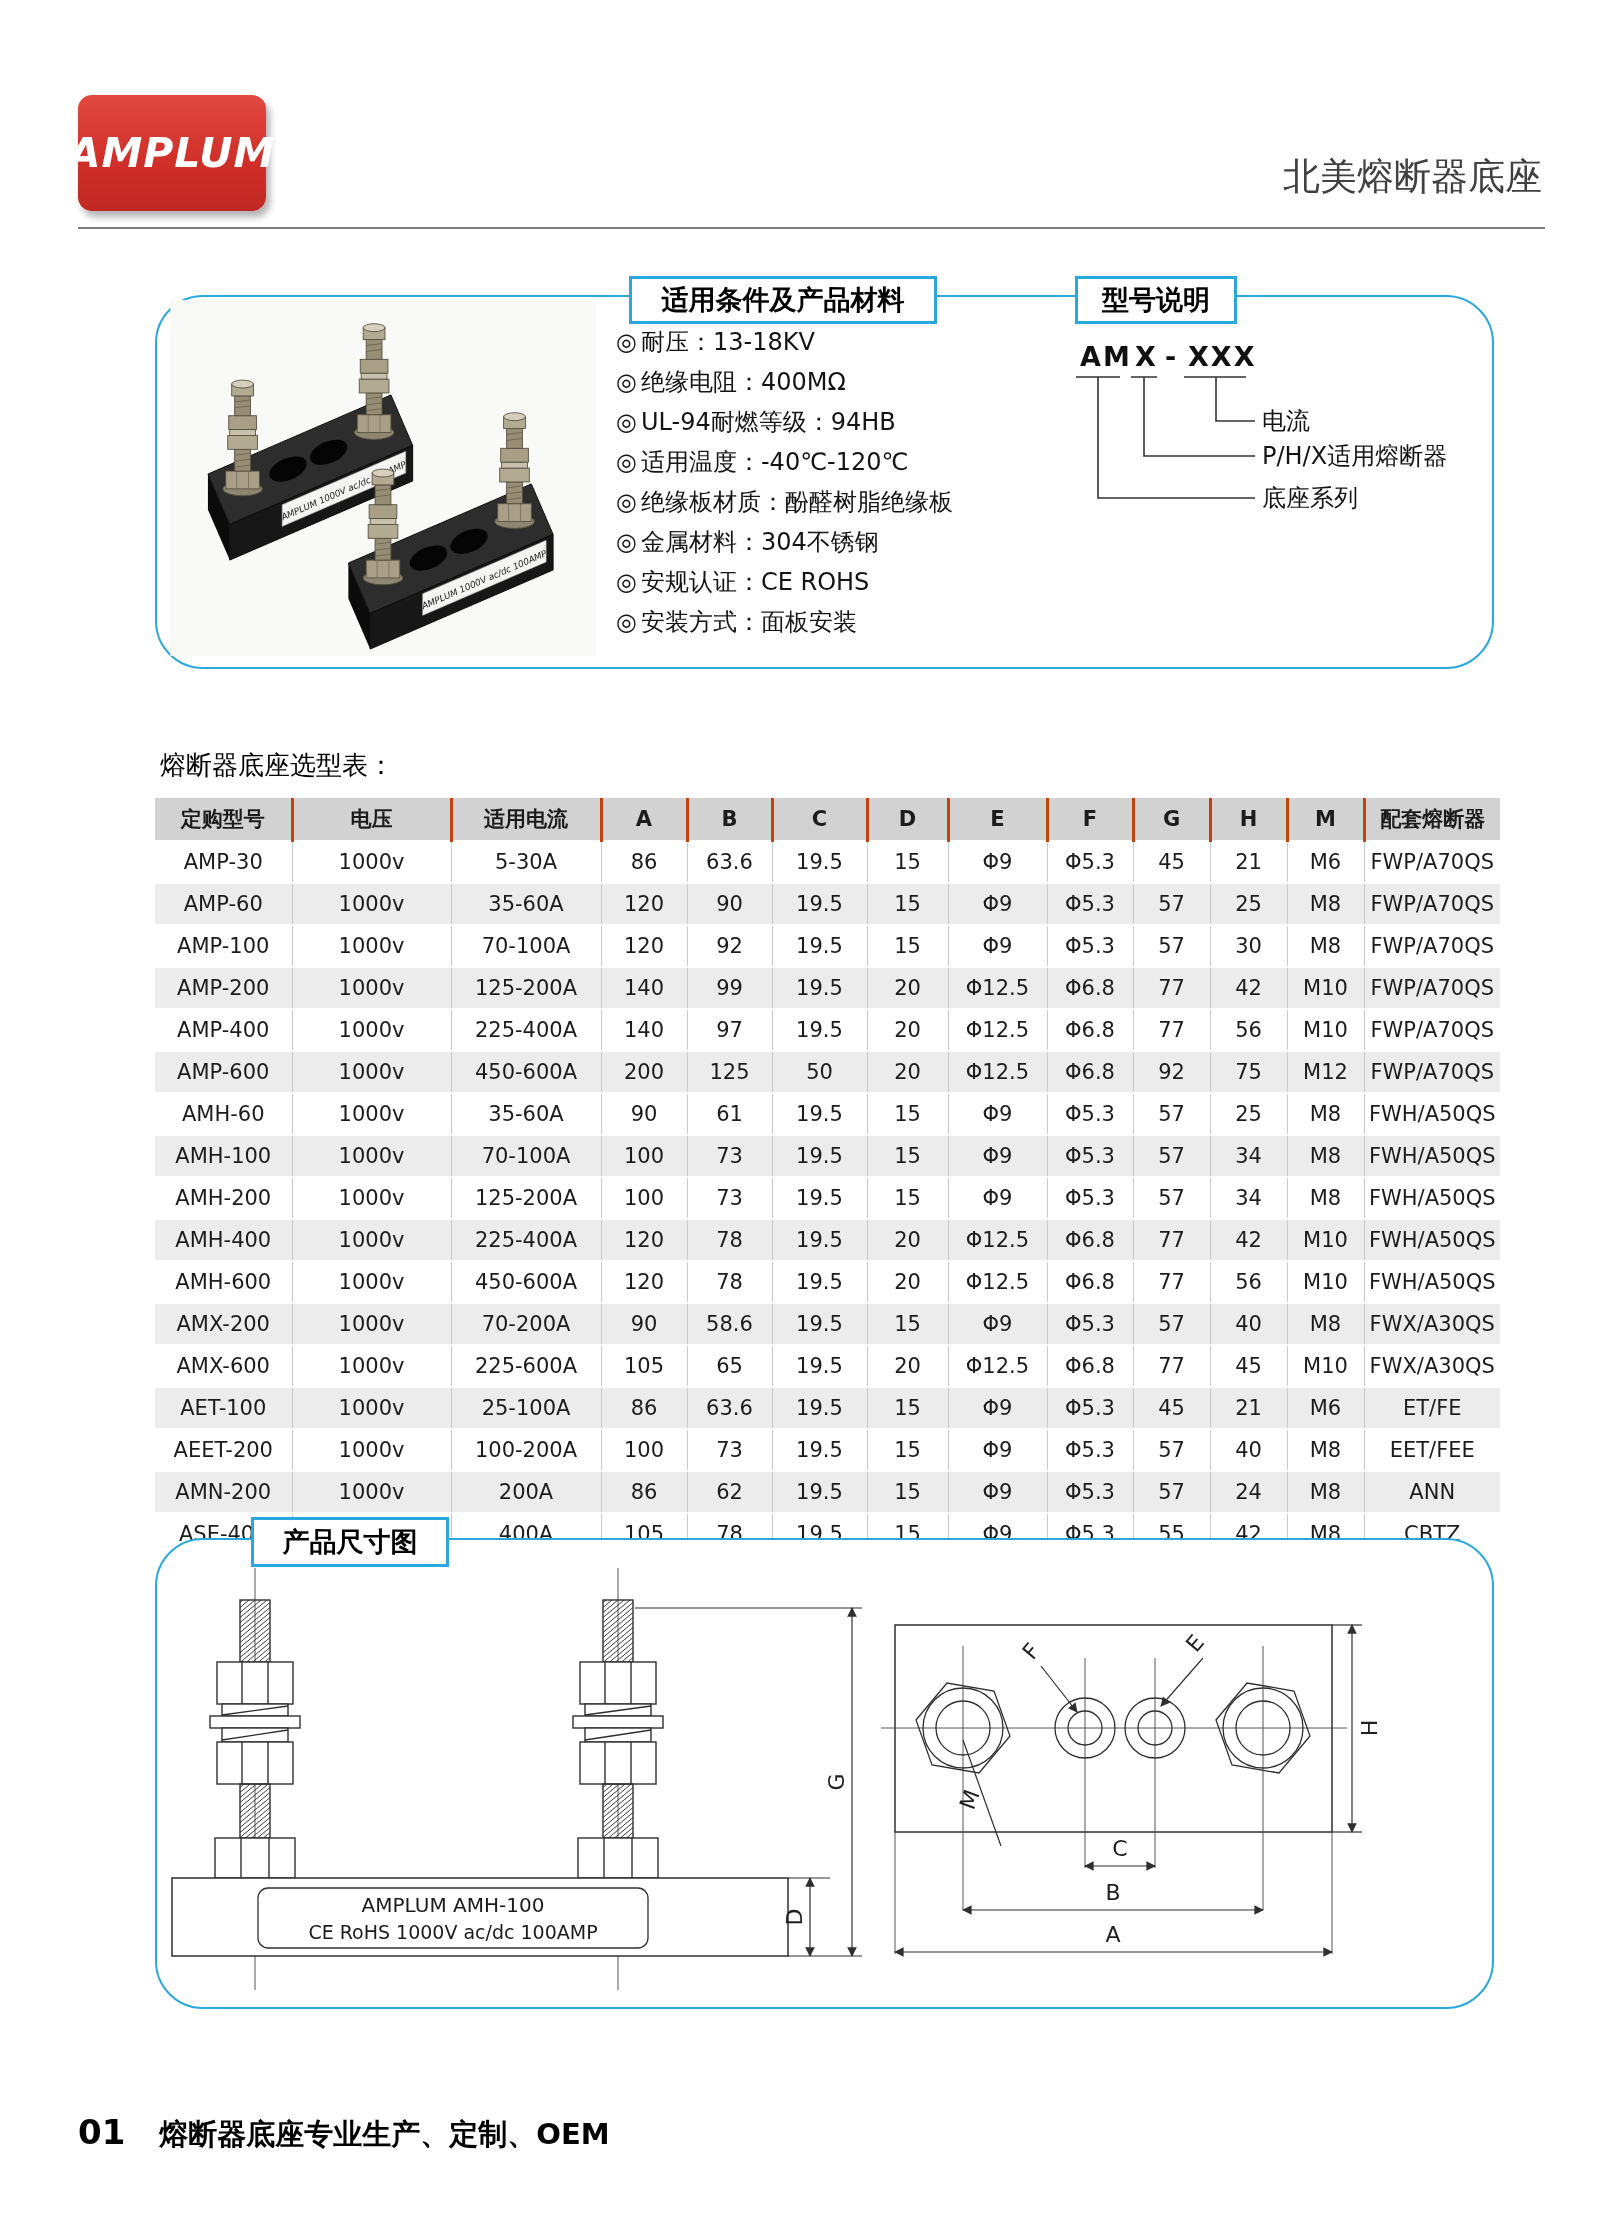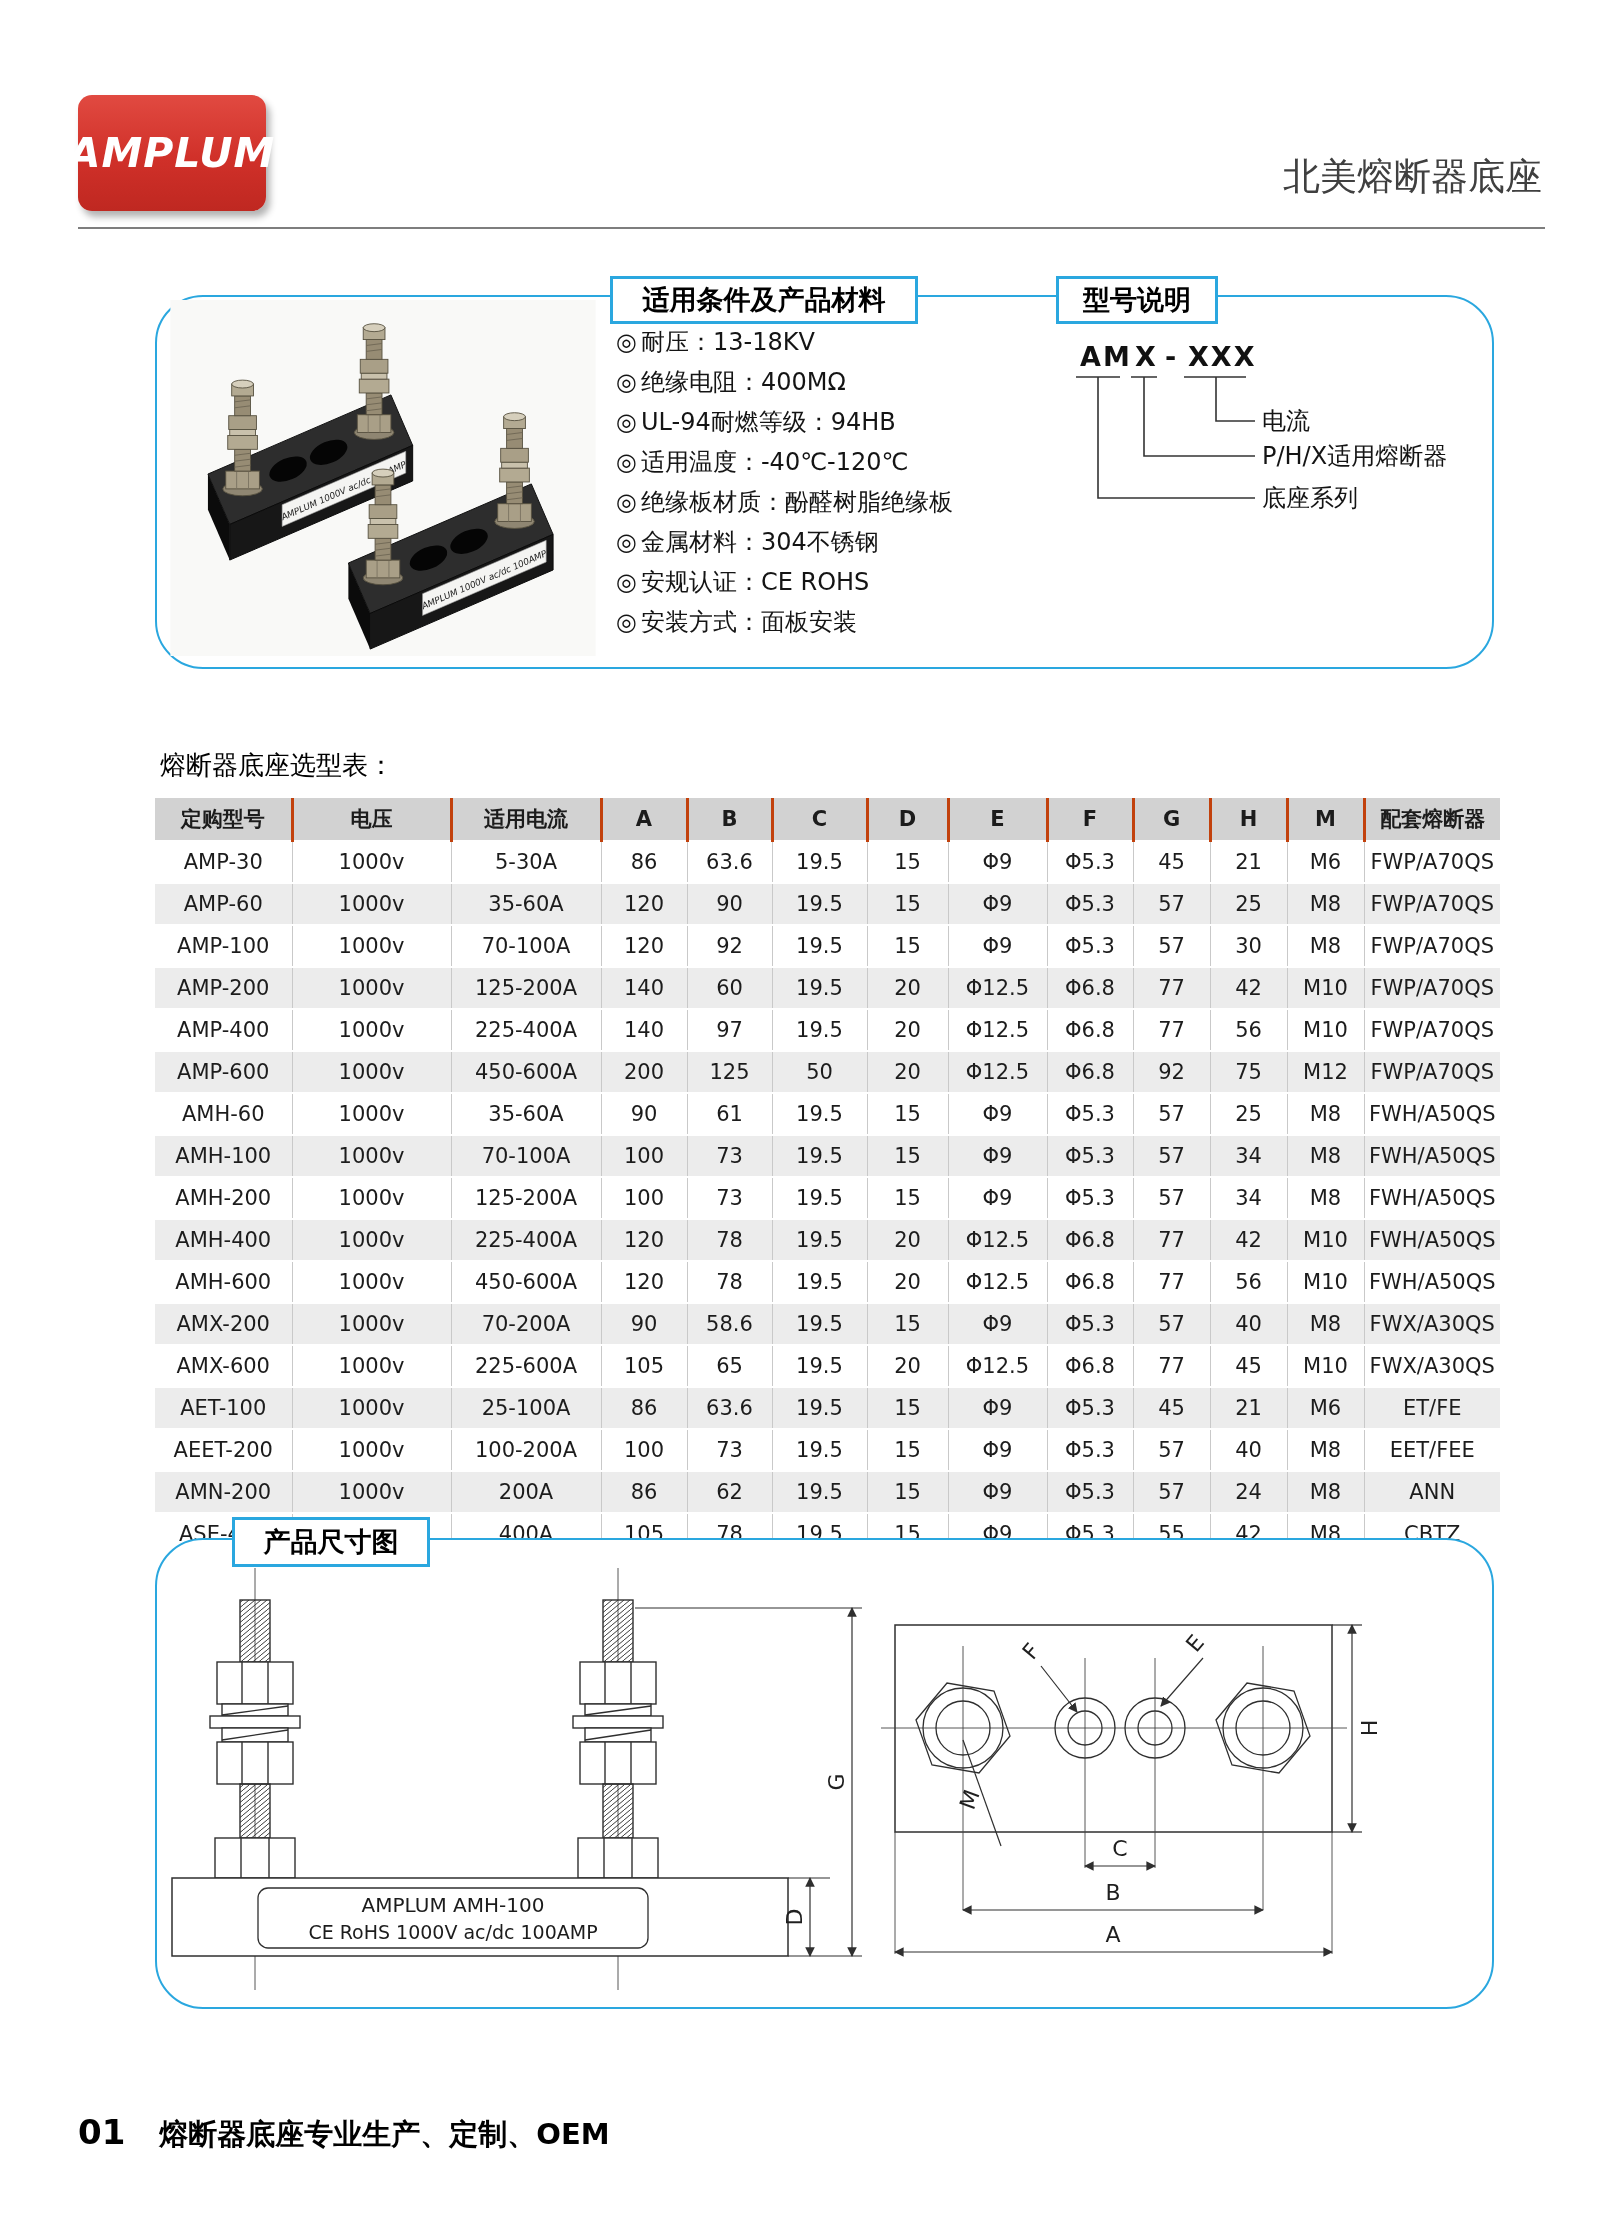--- a/index.html
+++ b/index.html
@@ -19,21 +19,21 @@
         display:flex;align-items:center;justify-content:center;}
   .logo span{color:#fff;font-weight:bold;font-style:italic;font-size:41px;letter-spacing:1px;}
   .page-title{position:absolute;top:152px;right:80px;font-size:37px;font-weight:400;color:#404040;}
   .header-rule{position:absolute;left:78px;top:227px;width:1467px;height:0;border-top:2px solid #7e7e7e;}
 
   
   .big-box{position:absolute;border:2px solid var(--accent);border-radius:48px;background:#fff;}
   #box-conditions{left:155px;top:295px;width:1335px;height:370px;}
   #box-dimensions{left:155px;top:1538px;width:1335px;height:467px;}
   .tag{position:absolute;background:#fff;border:3px solid var(--accent);color:#000;
-       display:flex;align-items:center;justify-content:center;font-weight:700;font-size:27px;z-index:3;}
+       display:flex;align-items:center;justify-content:center;font-weight:700;font-size:27px;z-index:3;margin-left:19px;}
   #tag-conditions{left:610px;top:276px;width:302px;height:42px;}
   #tag-model{left:1056px;top:276px;width:156px;height:42px;}
   #tag-dimensions{left:232px;top:1517px;width:192px;height:44px;}
 
   
   .bullets{position:absolute;left:616px;top:330px;margin:0;padding:0;z-index:2;}
   .bullets li{list-style:none;font-size:24px;font-weight:500;color:#141414;
               line-height:24px;margin-bottom:16px;white-space:nowrap;}
   .bullets .bl{margin-right:4px;}
 
@@ -221,21 +221,21 @@
           <td>57</td>
           <td>30</td>
           <td>M8</td>
           <td>FWP/A70QS</td>
         </tr>
         <tr>
           <td>AMP-200</td>
           <td>1000v</td>
           <td>125-200A</td>
           <td>140</td>
-          <td>60</td>
+          <td>99</td>
           <td>19.5</td>
           <td>20</td>
           <td>Φ12.5</td>
           <td>Φ6.8</td>
           <td>77</td>
           <td>42</td>
           <td>M10</td>
           <td>FWP/A70QS</td>
         </tr>
         <tr>

